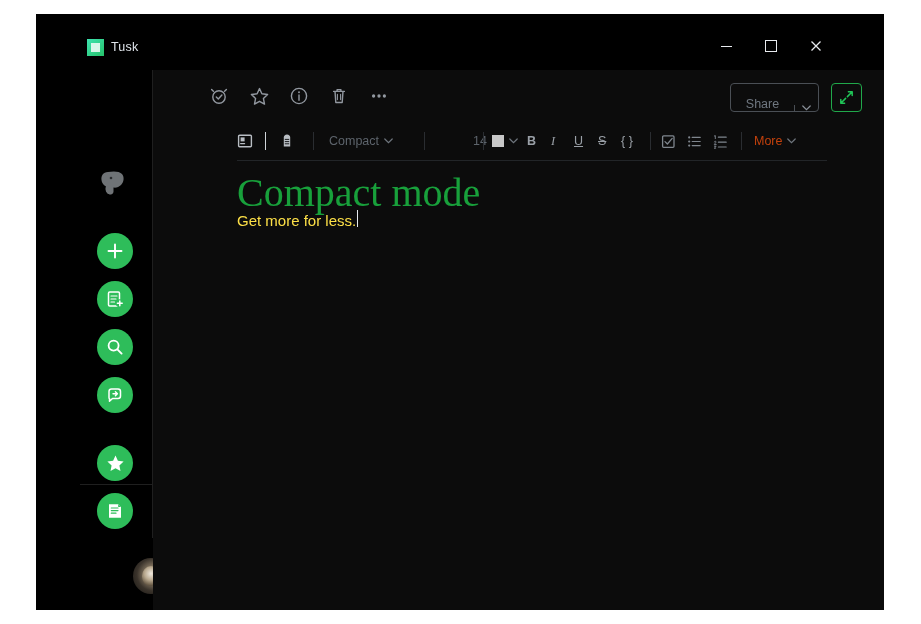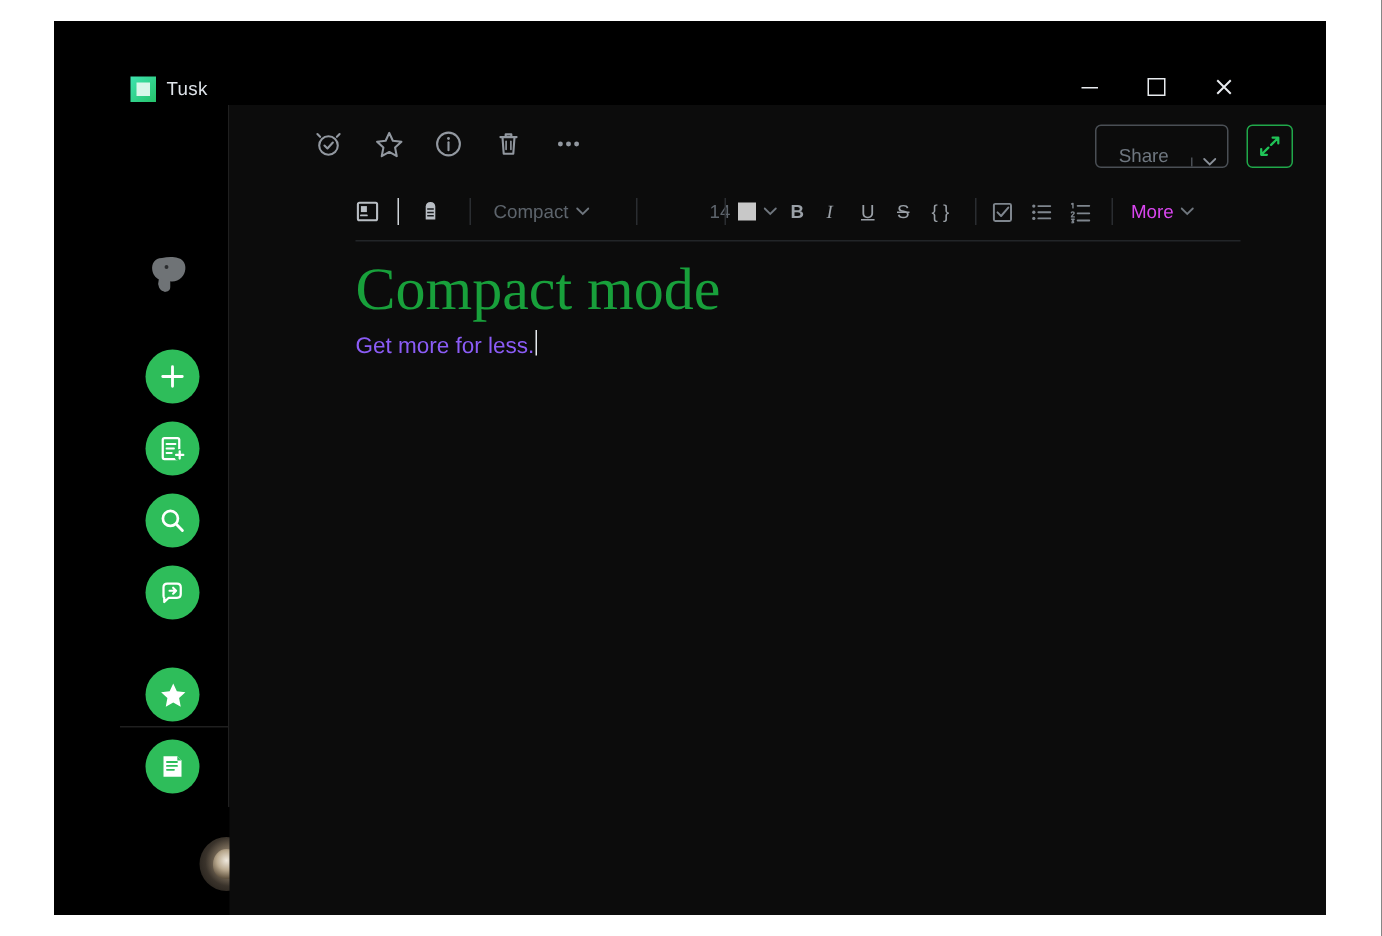--- a/index.html
+++ b/index.html
@@ -7,21 +7,21 @@
     width:921px;height:624px;background:#ffffff;
     font-family:"Liberation Sans",sans-serif;
     overflow:hidden;
   }
   #app-window{
     position:absolute;left:36px;top:14px;width:848px;height:596px;
     background:#000000;overflow:hidden;
   }
   
   #title-bar{
-    position:absolute;left:0;top:16px;width:848px;height:56px;background:#000000;
+    position:absolute;left:0;top:4px;width:848px;height:56px;background:#000000;
   }
   #app-icon{
     position:absolute;left:51px;top:21px;width:17px;height:17px;
     background:linear-gradient(135deg,#3fe3b0,#25c26a);
     display:flex;align-items:center;justify-content:center;
   }
   #app-icon .inner{width:9px;height:9px;background:#d9f7ea;}
   #app-title{
     position:absolute;left:75px;top:21px;height:17px;line-height:17px;
     color:#dfe4ea;font-size:12.5px;letter-spacing:.2px;
@@ -126,33 +126,33 @@
   #fmt-bold{left:374px;font-weight:bold;color:#9aa0a7;}
   #fmt-italic{left:398px;font-style:italic;font-family:"Liberation Serif",serif;color:#9aa0a7;}
   #fmt-underline{left:421px;text-decoration:underline;color:#9aa0a7;}
   #fmt-strike{left:445px;text-decoration:line-through;color:#9aa0a7;}
   #fmt-code{left:468px;color:#9aa0a7;}
   #fmt-sep5{left:497px;}
   #fmt-todo{left:508px;}
   #fmt-bullet{left:534px;}
   #fmt-number{left:560px;}
   #fmt-sep6{left:588px;}
-  #fmt-more{left:601px;color:#d946ef;}
+  #fmt-more{left:601px;color:#c2410c;}
   .caret{margin-left:5px;font-size:9px;color:#6f767e;}
   #format-rule{
     position:absolute;left:84px;top:90px;width:590px;height:1px;background:#222528;
   }
   
   #note-title{
     position:absolute;left:84px;top:104px;width:560px;
     font-family:"Liberation Serif",serif;font-size:40px;color:#18a03b;line-height:38px;
   }
   #note-body{
-    position:absolute;left:84px;top:150px;width:560px;
-    font-size:15px;color:#8b5cf6;line-height:22px;display:flex;
+    position:absolute;left:84px;top:140px;width:560px;
+    font-size:15px;color:#fde047;line-height:22px;display:flex;
   }
   #text-caret{
     display:inline-block;width:1px;height:17px;background:#e6eaee;margin-left:1px;
   }
 </style>
 </head>
 <body>
 
 <div id="app-window">
 

